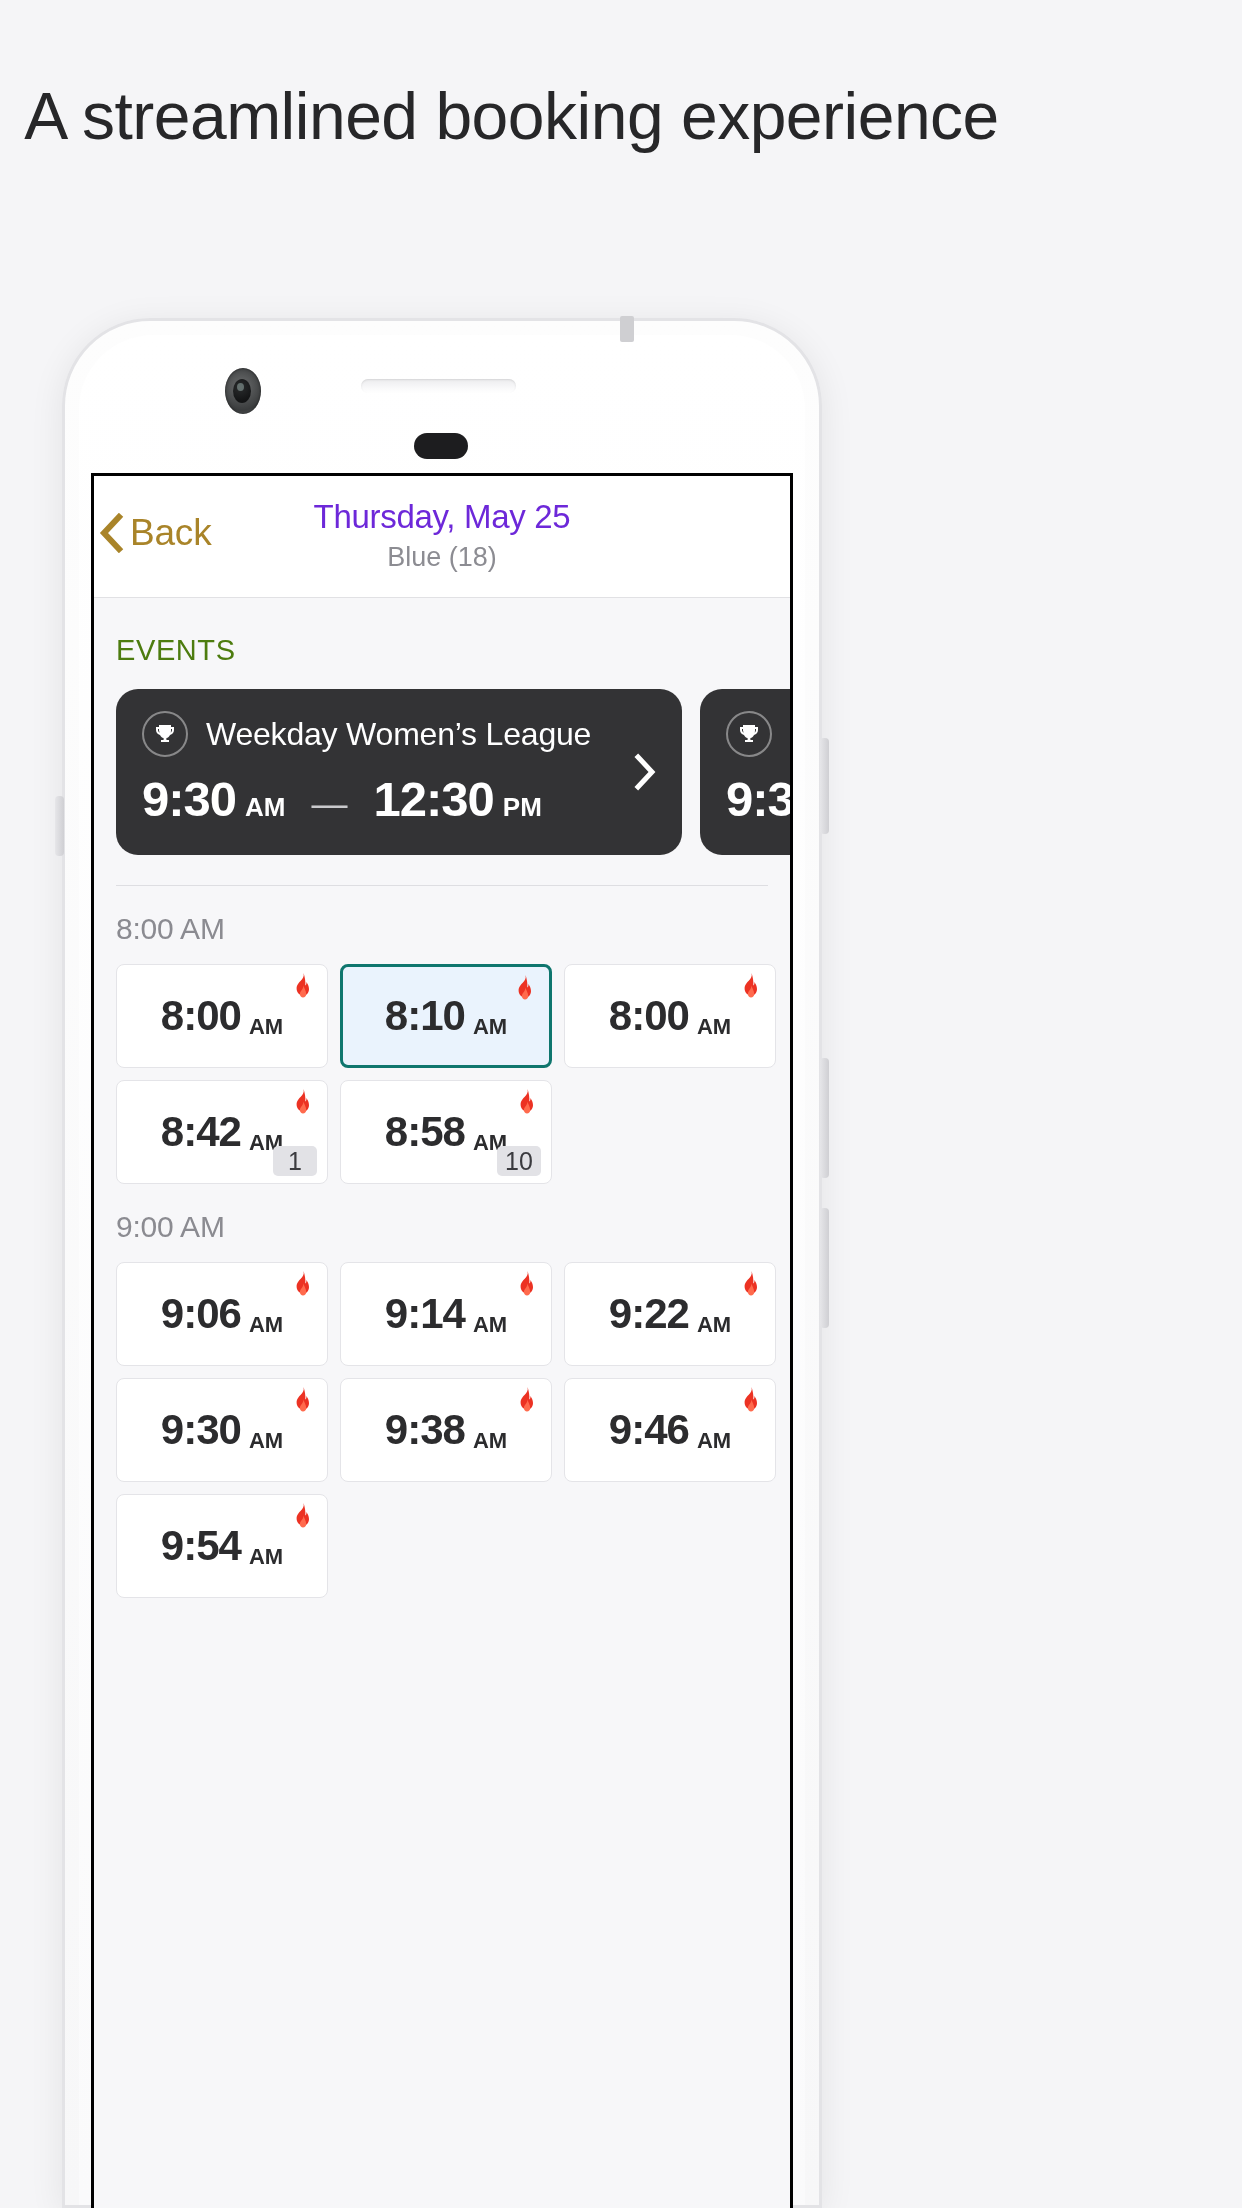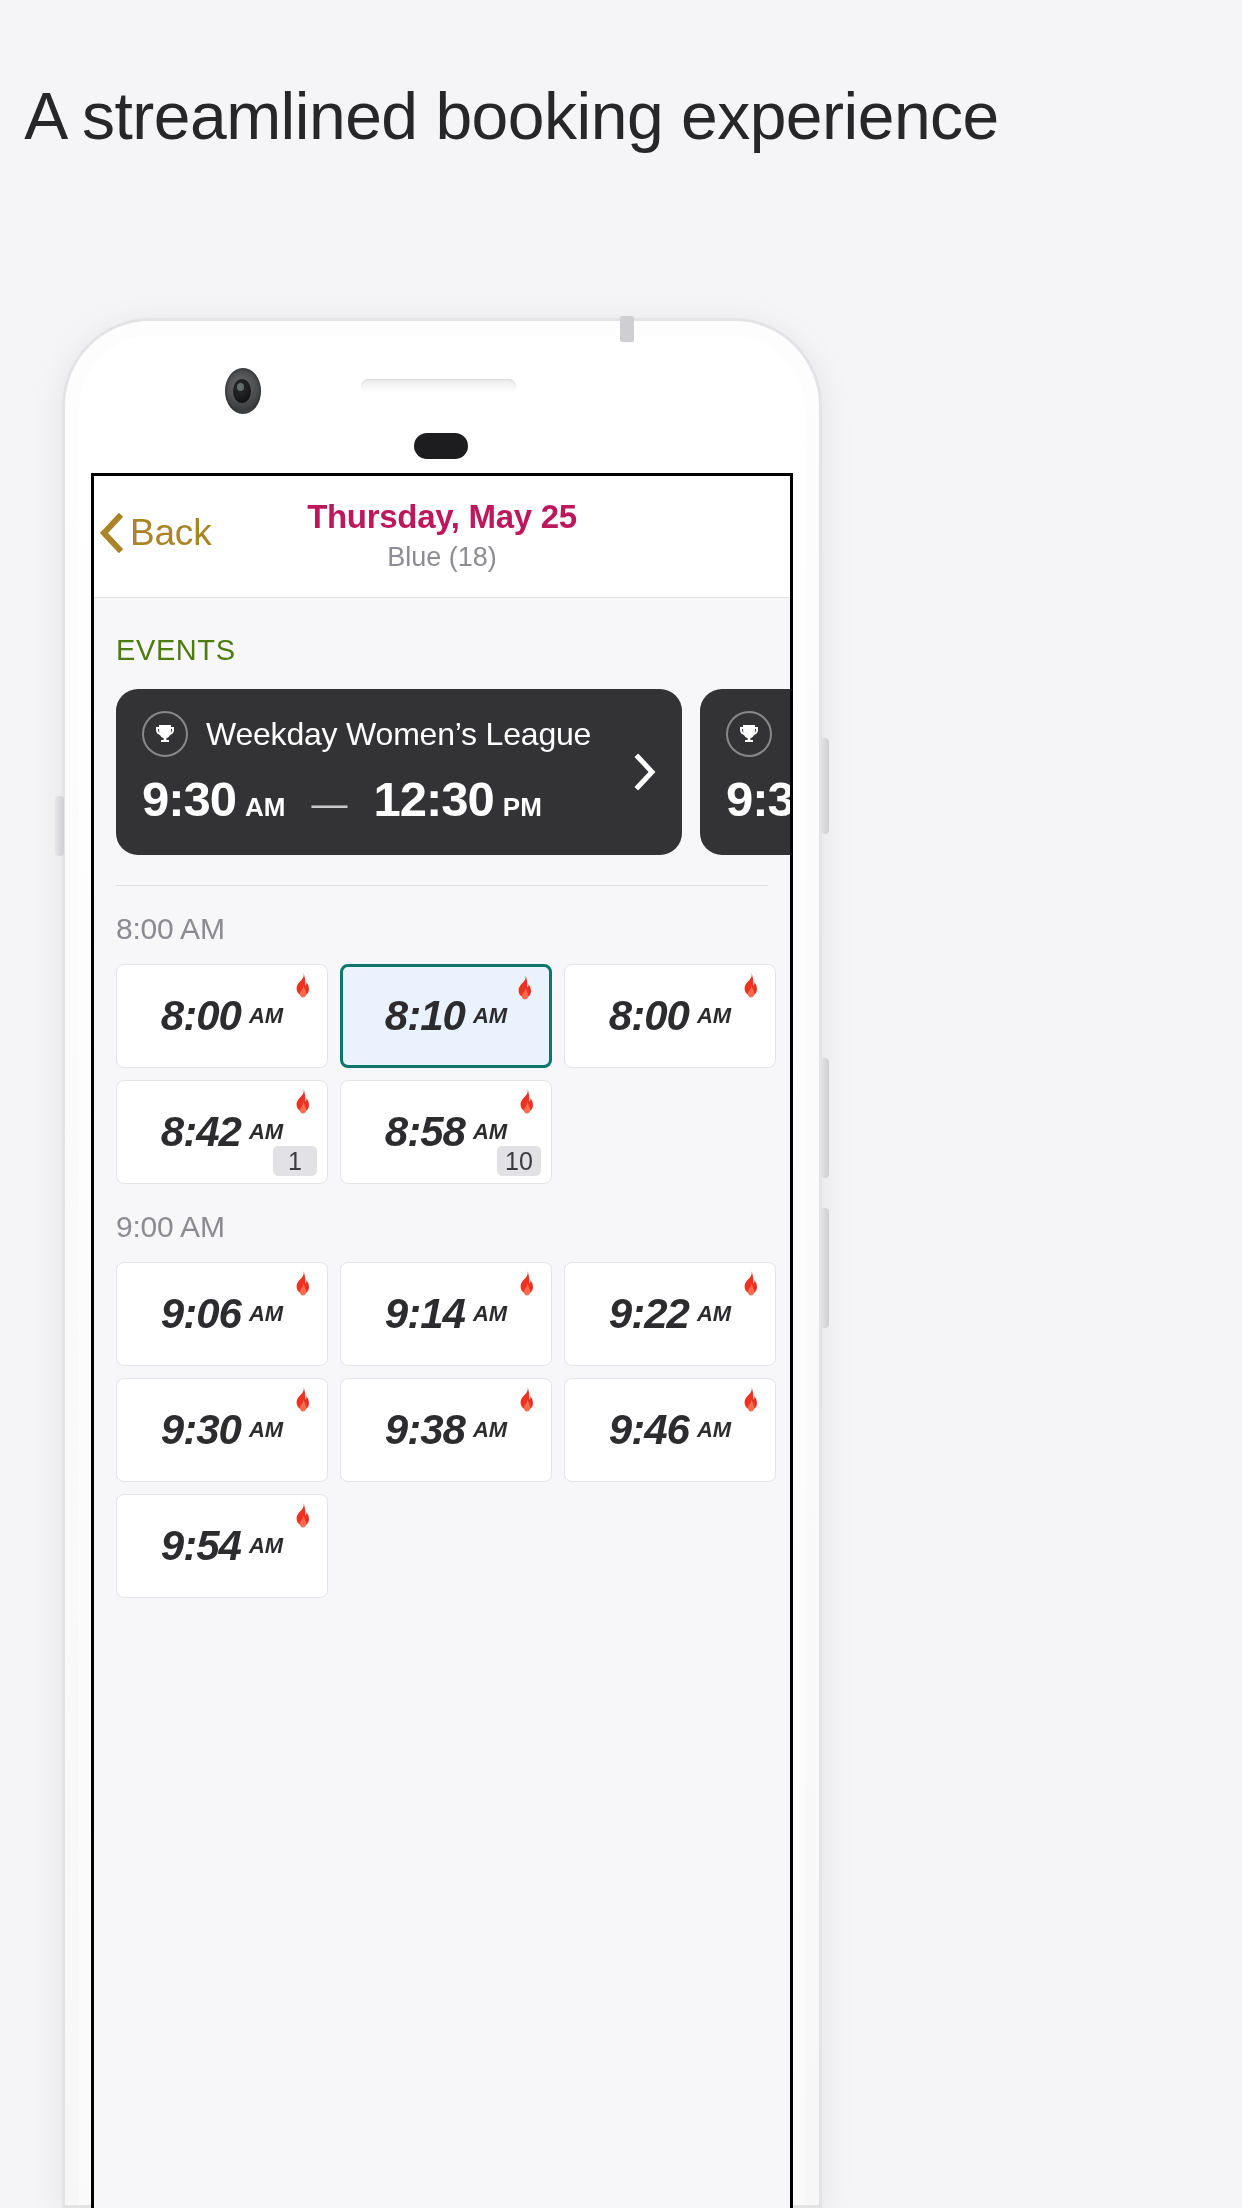--- a/index.html
+++ b/index.html
@@ -122,21 +122,21 @@
     position: absolute;
     left: 4px; top: 36px;
     display: flex; align-items: center; gap: 6px;
     color: #a98429;
     cursor: pointer;
   }
   .back-chev { display:block; width: 26px; height: 40px; }
   .back-label { font-size: 37px; font-weight: 400; color: #a98429; letter-spacing: -0.2px; }
 
   .nav-titles { text-align: center; padding-top: 22px; }
-  .nav-title { font-size: 33px; font-weight: 700; color: #be185d; letter-spacing: -0.3px; }
+  .nav-title { font-size: 33px; font-weight: 400; color: #6d28d9; letter-spacing: -0.3px; }
   .nav-sub   { font-size: 27px; font-weight: 400; color: #8c8c92; margin-top: 6px; }
 
   
   .content {
     position: relative;
     height: calc(100% - 122px);
     background: #f7f7f9;
     overflow: hidden;
   }
 
@@ -212,21 +212,21 @@
     background: #ffffff;
     border: 1px solid #e4e4e8;
     border-radius: 8px;
     display: flex; align-items: center; justify-content: center;
     cursor: pointer;
   }
   .slot.selected {
     background: #eaf3fd;
     border: 3px solid #0f766e;
   }
-  .slot-inner { display: flex; align-items: center; white-space: nowrap; font-style: italic; }
+  .slot-inner { display: flex; align-items: flex-end; white-space: nowrap; }
   .slot-time { font-size: 42px; font-weight: 700; color: #2c2c2e; letter-spacing: -1px; }
   .slot-mer  { font-size: 22px; font-weight: 700; color: #2c2c2e; margin-left: 8px; }
   .flame {
     position: absolute; right: 14px; top: 8px;
     width: 22px; height: 28px;
   }
   .slot-badge {
     position: absolute; right: 10px; bottom: 7px;
     min-width: 44px; height: 30px;
     background: #e2e2e6;

